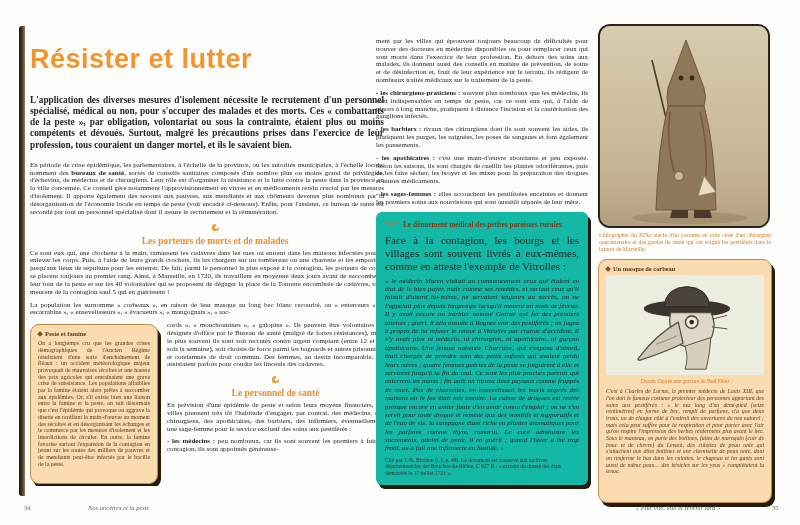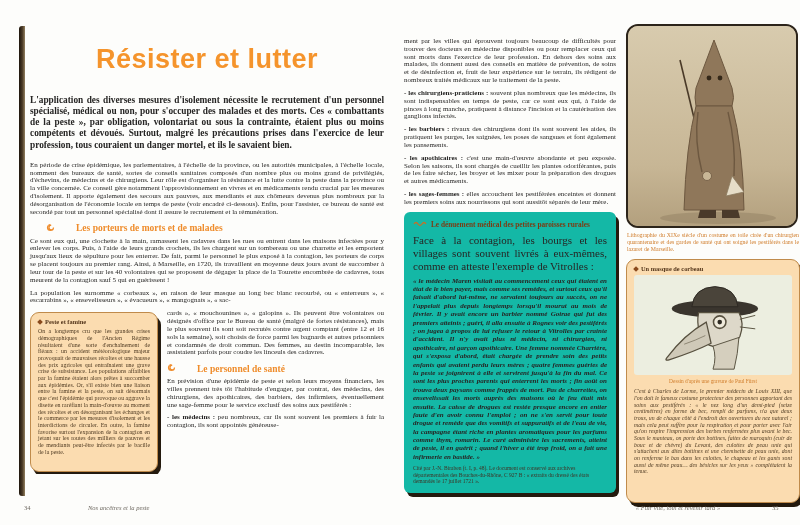--- a/index.html
+++ b/index.html
@@ -9,59 +9,59 @@
   }
   
   .book-edge{
     position:absolute;left:19px;top:26px;width:6px;height:470px;
     background:linear-gradient(to right,#1d150c,#4a3a26 55%,#93805f);
     border-radius:3px 0 0 3px;
   }
   
   .page-left{position:absolute;left:30px;top:20px;width:354px;height:480px;}
   .title{
-    text-align:center;font-family:"Liberation Sans",sans-serif;font-weight:bold;
+    text-align:left;font-family:"Liberation Sans",sans-serif;font-weight:bold;
     font-size:27px;color:#f5942c;margin:24px 0 20px;letter-spacing:.5px;
   }
   .intro{font-weight:bold;font-size:9.3px;line-height:1.2;text-align:justify;margin:16px 0 11px;}
   .bodytext{font-size:7px;line-height:1.12;text-align:justify;margin:0 0 5px;}
-  .bodytext b{font-weight:normal;margin-top:12px;}
+  .bodytext b{font-weight:bold;margin-top:12px;}
   .heading{
     color:#ef8c2b;font-weight:bold;font-size:9.5px;margin:6px 0 4px 16px;
-    display:flex;align-items:center;gap:21px;
+    display:flex;align-items:center;gap:2px;flex-direction:column;
   }
   .flow-wrap{overflow:hidden;font-family:Liberation Serif, serif;}
   .flow-wrap::after{content:"";display:block;clear:both;}
   .tan-box{
     background:#fbdcb0;border:1px solid #c08b4b;border-radius:9px;
     box-shadow:3px 4px 0 #241a0e;padding:5px 7px;
   }
   .famine-box{
     float:left;width:112px;margin:2px 9px 2px 0;min-height:148px;
     font-size:5.9px;line-height:1.13;color:#4e3a22;text-align:justify;
   }
   .box-title{
     font-weight:bold;font-size:6.4px;color:#54361b;margin-bottom:3px;
     display:flex;align-items:center;gap:3px;
   }
   .diamond{width:4px;height:4px;background:#8a4a1c;transform:rotate(45deg);flex:0 0 auto;}
   .lead{font-weight:bold;}
   
-  .page-right{position:absolute;left:404px;top:24px;width:396px;height:478px;}
+  .page-right{position:absolute;left:376px;top:24px;width:396px;height:478px;}
   .col1{position:absolute;left:0;top:14px;width:212px;}
   .quote-box{
     margin-top:4px;background:#14b8a6;border-radius:6px;
     box-shadow:3px 4px 0 #241a0e;padding:8px 9px;min-height:244px;
   }
   .quote-title{
     color:#7c3c14;font-weight:bold;font-size:7.3px;display:flex;
     gap:4px;align-items:center;margin-bottom:5px;
   }
   .quote-intro{font-size:11px;line-height:1.18;margin:0 0 4px;text-align:justify;}
-  .quote-text{font-style:italic;font-size:7px;line-height:1.2;text-align:justify;margin:0 0 4px;font-weight:bold;}
+  .quote-text{font-style:italic;font-size:7px;line-height:1.2;text-align:justify;margin:0 0 4px;}
   .quote-src{font-size:5.5px;line-height:1.2;color:#3f3426;}
   .col2{position:absolute;left:222px;top:0;width:174px;}
   .photo-frame{
     width:168px;height:200px;border:2px solid #2c241a;border-radius:12px;
     overflow:hidden;background:#cfc0a2;
   }
   .photo-caption{color:#d07c2a;font-size:5.8px;line-height:1.18;margin:4px 1px 7px;text-align:justify;}
   .mask-box{min-height:232px;}
   .mask-panel{
     background:#eceee0;border-radius:3px;height:100px;margin:3px 0 3px;

